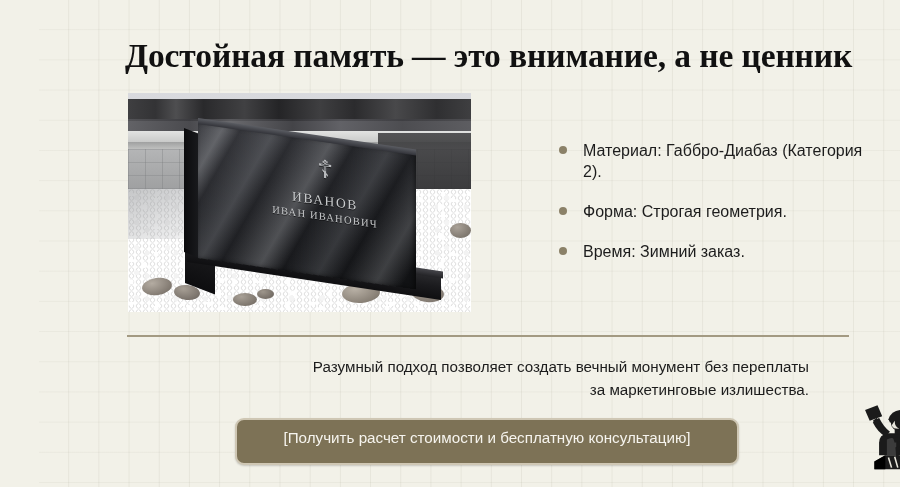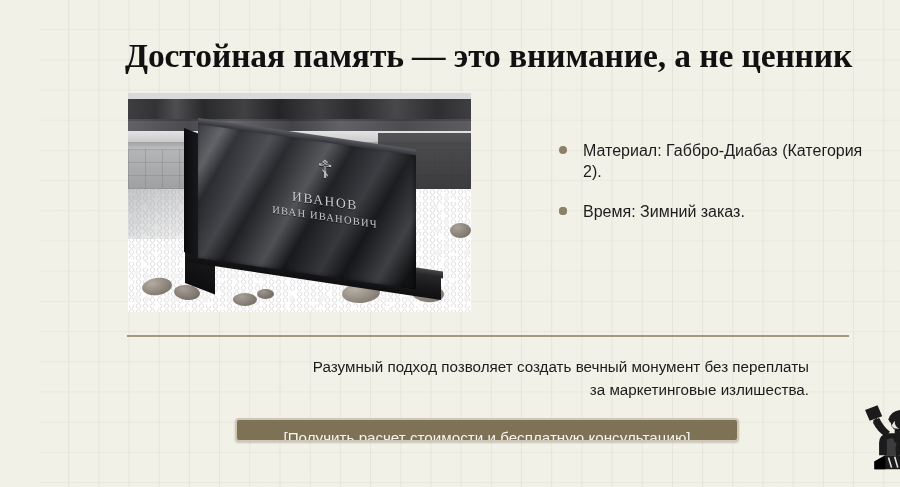--- a/index.html
+++ b/index.html
@@ -269,25 +269,25 @@
     line-height: 23px;
     color: #1c1c1c;
   }
 
   
   #cta {
     position: absolute;
     left: 196px;
     top: 418px;
     width: 504px;
-    height: 24px;
+    height: 47px;
     box-sizing: border-box;
     background: #7d7256;
     border: 2px solid #cfc7b4;
-    border-radius: 4px;
+    border-radius: 9px;
     color: #f6f4ee;
     font-size: 15.2px;
     line-height: 35px;
     text-align: center;
     cursor: pointer;
     box-shadow: 0 1px 2px rgba(0,0,0,0.18);
     overflow: hidden;
     white-space: nowrap;
   }
 
@@ -341,20 +341,21 @@
     </div>
   </div>
 
   <div id="bullets">
     <div class="bullet-item">
       <span class="bullet-dot"></span>
       <span>Материал: Габбро-Диабаз (Категория 2).</span>
     </div>
     <div class="bullet-item">
       <span class="bullet-dot"></span>
+      <span>Форма: Строгая геометрия.</span>
     </div>
     <div class="bullet-item">
       <span class="bullet-dot"></span>
       <span>Время: Зимний заказ.</span>
     </div>
   </div>
 
   <div id="divider"></div>
 
   <div id="caption">

